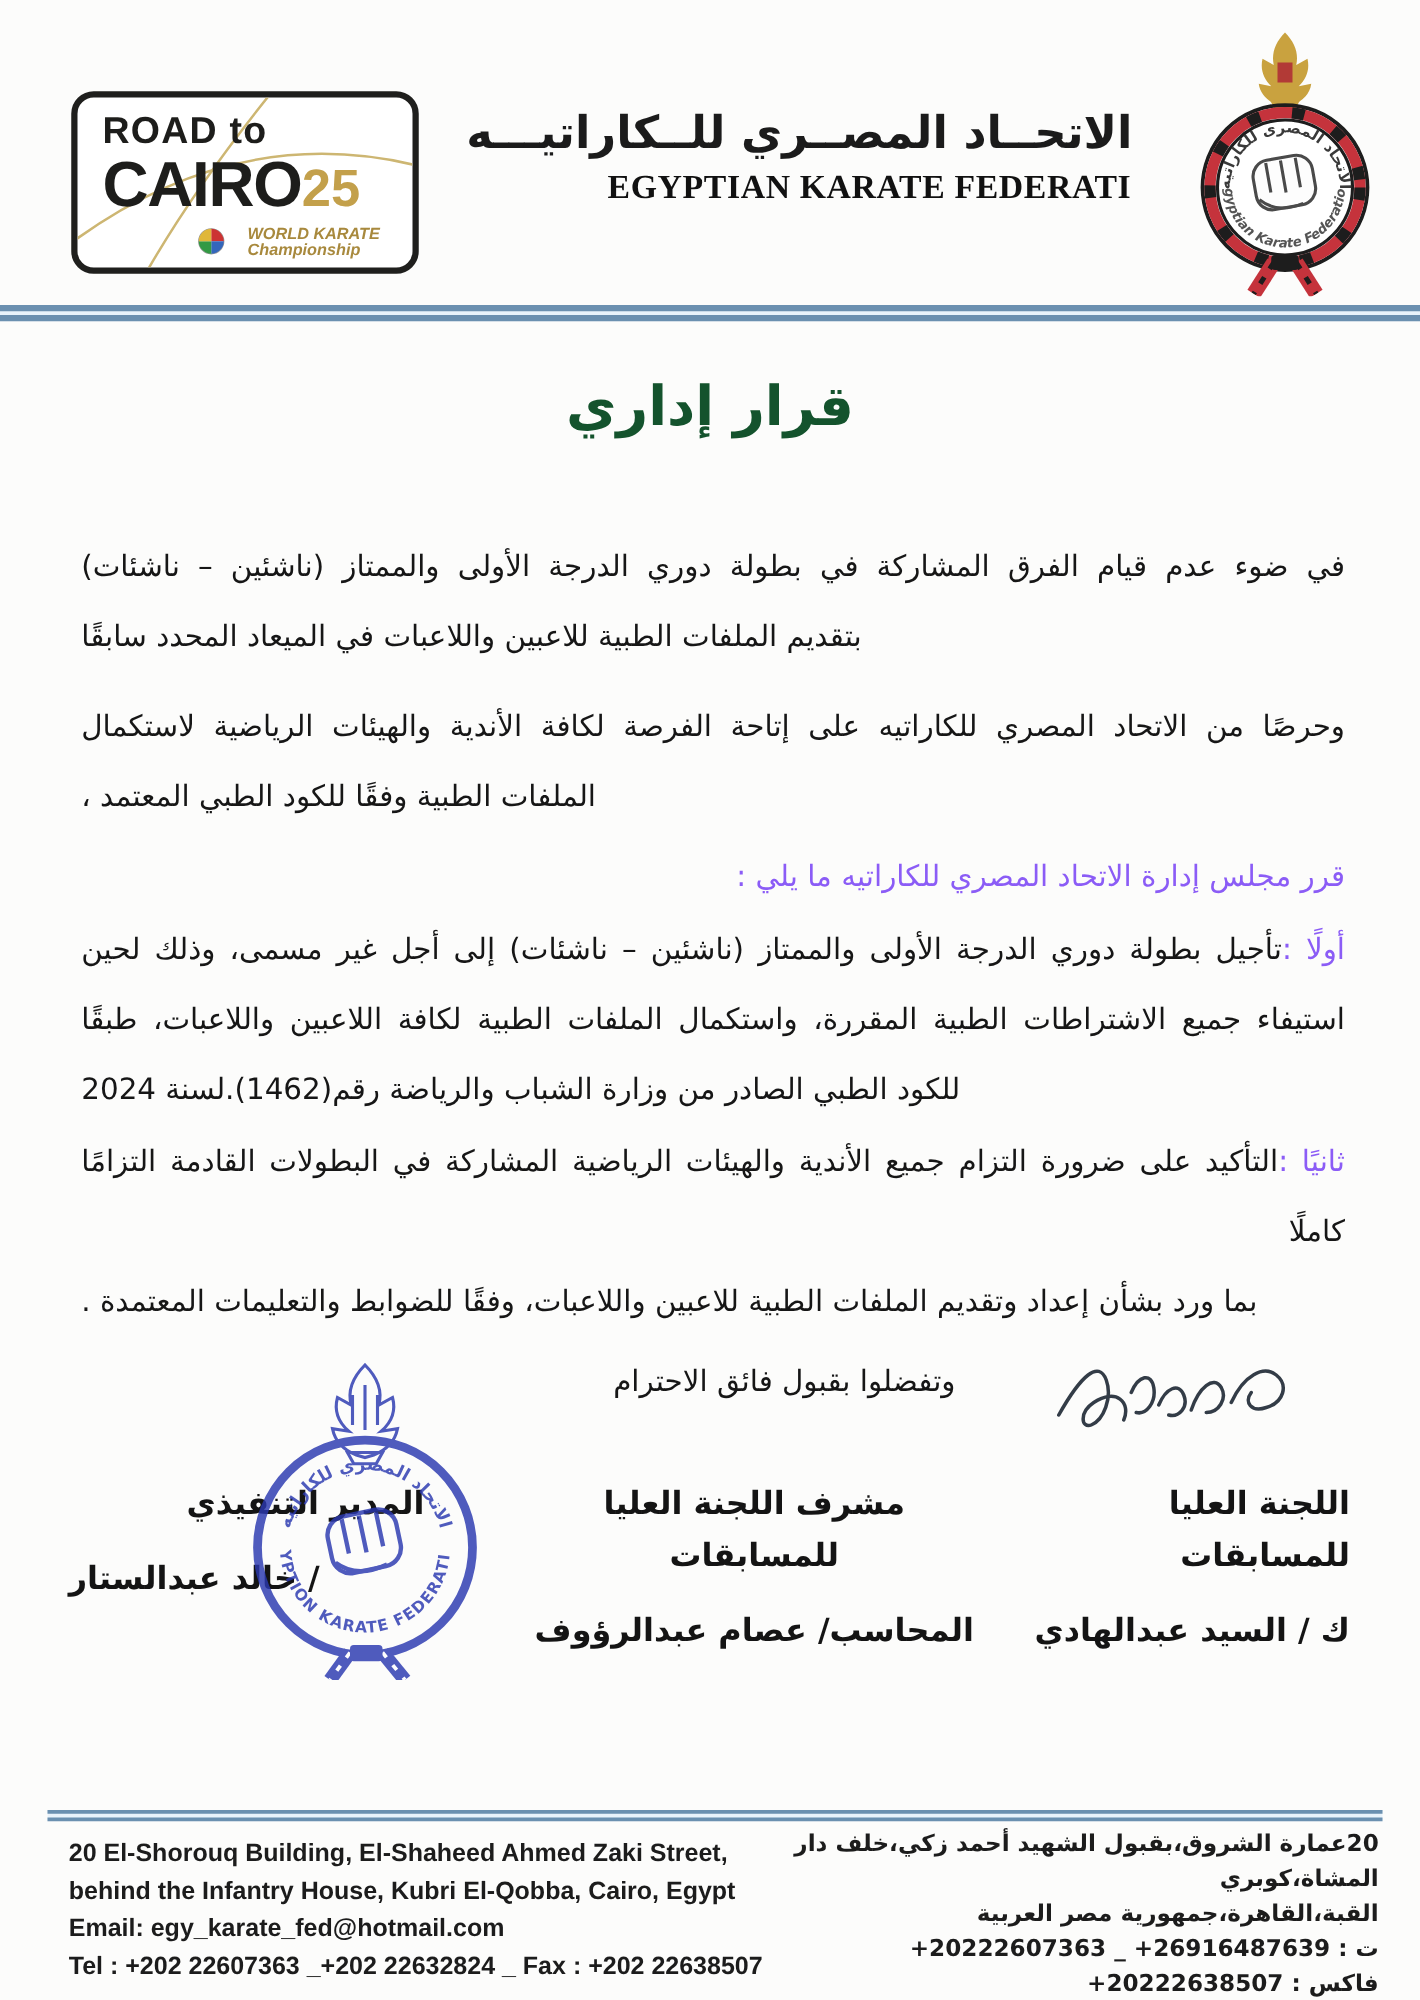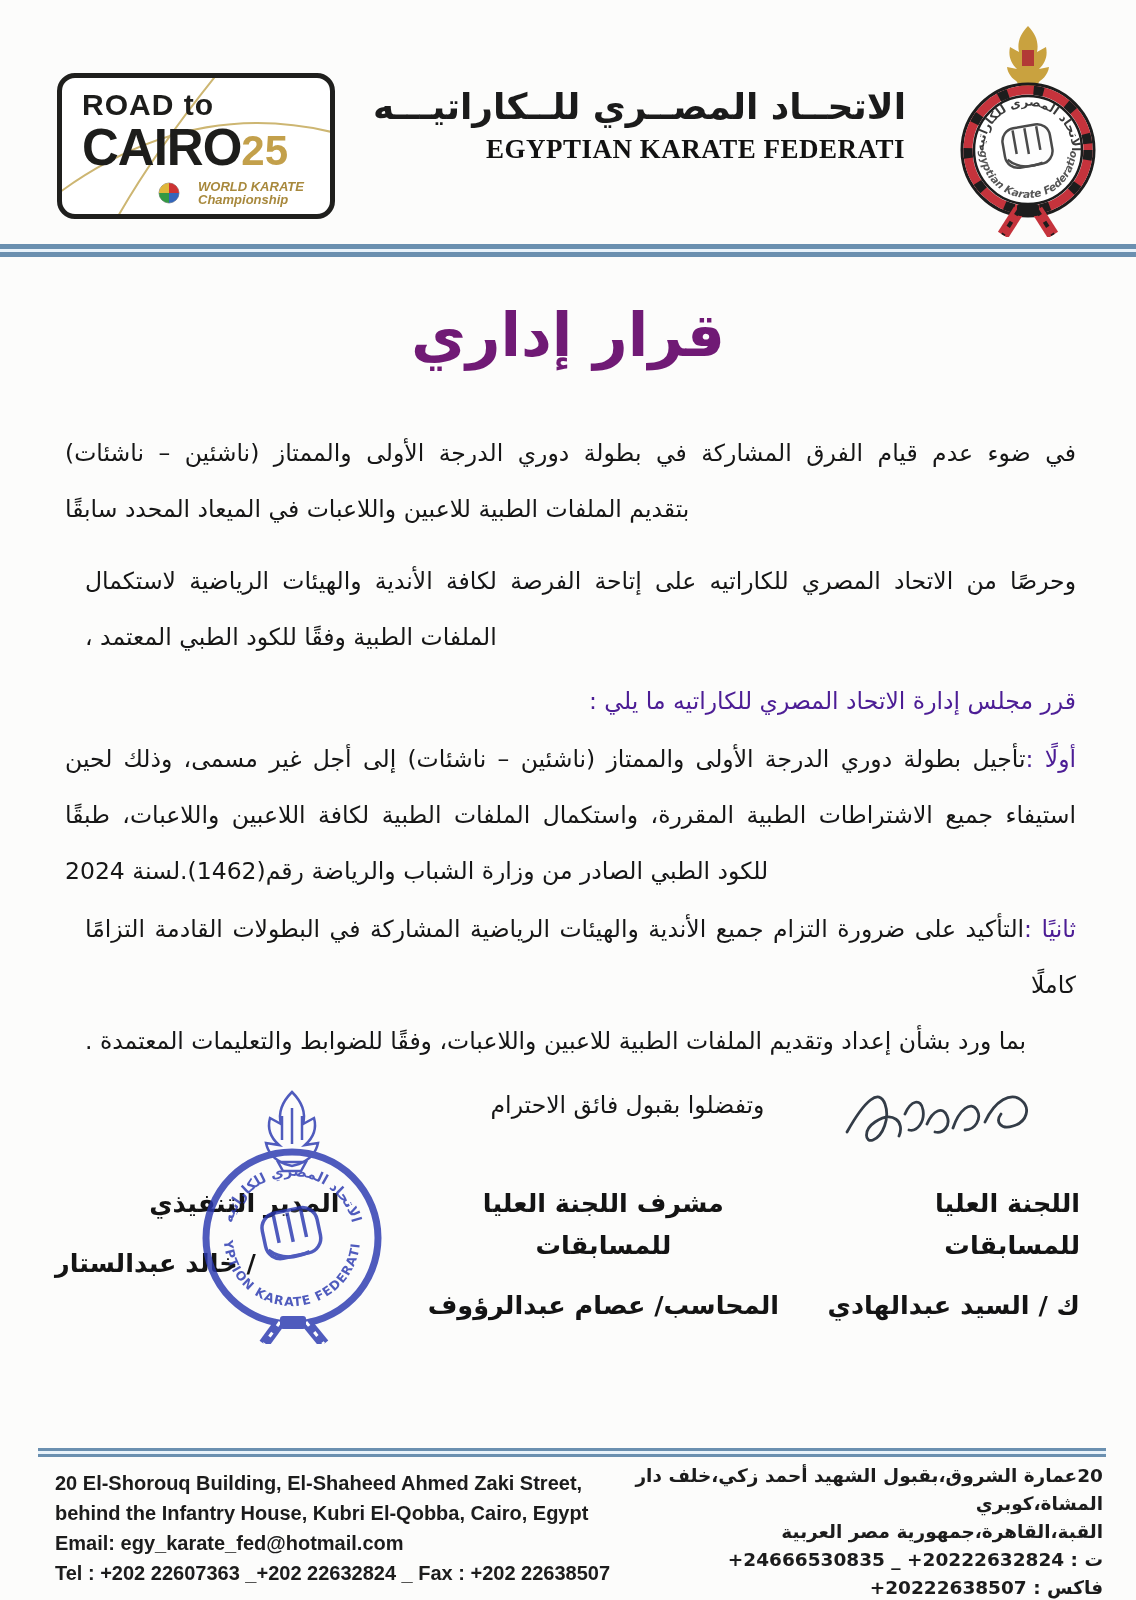--- a/index.html
+++ b/index.html
@@ -32,33 +32,33 @@
     color:#111; white-space:nowrap; letter-spacing:0.5px;
   }
   .seal { position:absolute; left:933px; top:22px; }
 
   .rule-top { position:absolute; left:0; top:244px; width:1136px; height:13px;
     box-sizing:border-box; border-top:5px solid #6b90b0; border-bottom:5px solid #6b90b0; background:#e9f3fb; }
 
   
   .doc-title {
     position:absolute; left:0; top:300px; width:1136px; text-align:center;
-    direction:rtl; color:#701a75; font-size:60px; font-weight:bold;
+    direction:rtl; color:#14532d; font-size:44px; font-weight:bold;
   }
 
   
   .body-text { position:absolute; left:65px; top:425px; width:1011px;
     direction:rtl; font-weight:normal; font-size:23.5px; color:#161616; }
   .ln { line-height:56px; }
   .jst { text-align:justify; text-align-last:justify; }
   .lst { text-align:left; }
   .rst { text-align:right; }
-  .red { color:#4c1d95; }
+  .red { color:#8b5cf6; }
   .para-a { margin-bottom:16px; }
-  .para-b { margin-bottom:8px;margin-left:20px; }
+  .para-b { margin-bottom:8px; }
   .para-c { margin-bottom:2px; }
   .closing { text-align:center; transform:translateX(57px); }
 
   
   .handsign { position:absolute; left:835px; top:1070px; }
   .sig-table { position:absolute; left:55px; top:1182px; width:1025px;
     display:flex; direction:rtl; font-weight:bold; font-size:25.5px; color:#141414; }
   .sig-col { box-sizing:border-box; }
   .sig-col.c1 { width:28%; text-align:right; }
   .sig-col.c2 { width:37%; text-align:center; }
@@ -230,17 +230,17 @@
   <div class="footer-en">
     <div>20 El-Shorouq Building, El-Shaheed Ahmed Zaki Street,</div>
     <div>behind the Infantry House, Kubri El-Qobba, Cairo, Egypt</div>
     <div>Email: egy_karate_fed@hotmail.com</div>
     <div>Tel : +202 22607363 _+202 22632824 _ Fax : +202 22638507</div>
   </div>
 
   <div class="footer-ar">
     <div>20عمارة الشروق،بقبول الشهيد أحمد زكي،خلف دار المشاة،كوبري</div>
     <div>القبة،القاهرة،جمهورية مصر العربية</div>
-    <div>ت : ‎+24666530835 _ ‎+20222632824</div>
+    <div>ت : ‎+20222607363 _ ‎+26916487639</div>
     <div>فاكس : ‎+20222638507</div>
   </div>
 
 </div>
 
 </body></html>

